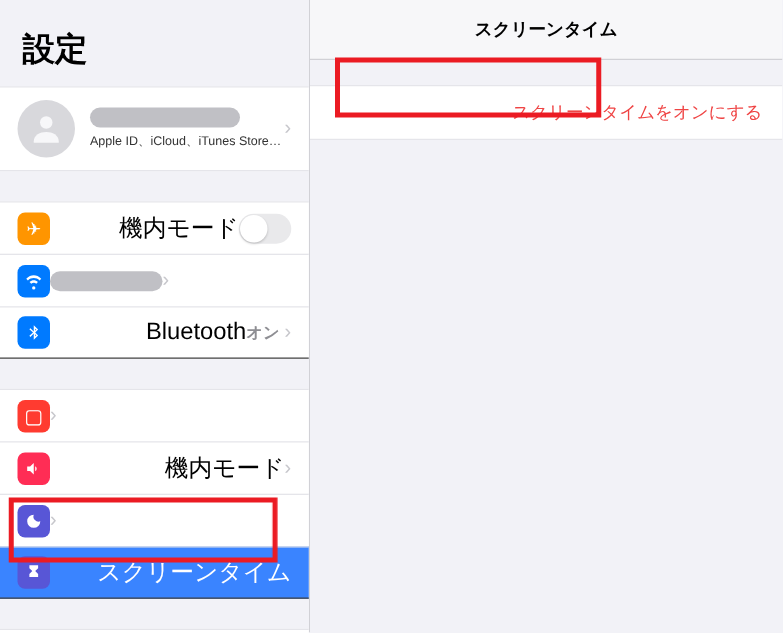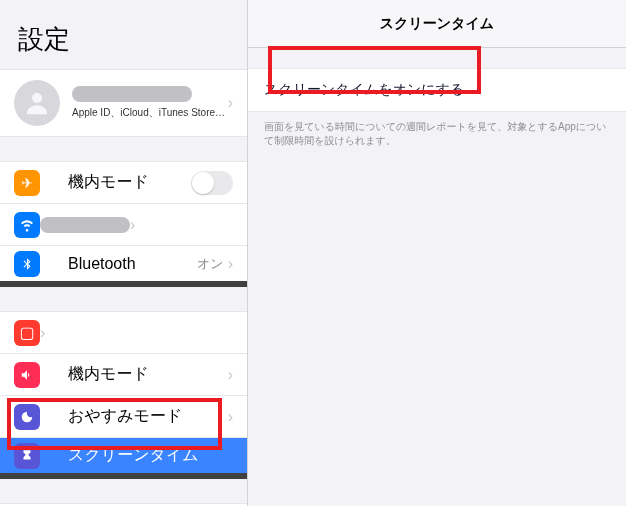--- a/index.html
+++ b/index.html
@@ -19,21 +19,21 @@
       position: relative;
     }
     .main {
       flex: 1;
       background: #f2f2f7;
       display: flex;
       flex-direction: column;
     }
     .settings-title {
       font-size: 26px;
-      font-weight: 400;
+      font-weight: 700;
       padding: 22px 18px 12px;
       color: #000;
     }
     .profile-row {
       background: #fff;
       display: flex;
       align-items: center;
       padding: 10px 14px;
       border-top: 1px solid #e5e5ea;
       border-bottom: 1px solid #e5e5ea;
@@ -72,44 +72,46 @@
     .group { margin-top: 24px; }
     .row {
       background: #fff;
       border-top: 1px solid #e5e5ea;
       display: flex;
       align-items: center;
       padding: 7px 14px;
       height: 42px;
       position: relative;
     }
-    .row:last-child { border-bottom: 6px solid #404040; }
+    .row:last-child { border-bottom: 1px solid #404040; }
     .row-icon {
       width: 26px;
       height: 26px;
       border-radius: 6px;
       display: flex;
       align-items: center;
       justify-content: center;
       flex-shrink: 0;
     }
     .row-label {
-      margin-left: 28px;
-      font-size: 16px;
+      margin-left: 12px;
+      font-size: 19px;
       color: #000;
       flex: 1;
+      text-align: right;
     }
     .row.selected {
       background: #3a84ff;
     }
     .row.selected .row-label { color: #fff; }
     .row-value {
       font-size: 13px;
       color: #8e8e93;
       margin-right: 4px;
+      font-weight: bold;
     }
     .toggle {
       width: 42px;
       height: 24px;
       background: #e9e9eb;
       border-radius: 12px;
       position: relative;
     }
     .toggle::after {
       content: "";
@@ -137,22 +139,23 @@
       background: #f7f7f9;
     }
     .main-content { padding: 20px 0 0; }
     .action-row {
       background: #fff;
       border-top: 1px solid #e5e5ea;
       border-bottom: 1px solid #e5e5ea;
       padding: 12px 16px;
     }
     .action-link {
-      color: #0f172a;
+      color: #ef4444;
       font-size: 14px;
+      text-align: right;
     }
     .footer-text {
       font-size: 10px;
       color: #8e8e93;
       padding: 8px 16px;
       line-height: 1.4;
     }
     .highlight-red {
       position: absolute;
       border: 4px solid #eb1b23;
@@ -234,21 +237,20 @@
       </div>
       <div class="row-label">機内モード</div>
       <div class="chev">›</div>
     </div>
     <div class="row">
       <div class="row-icon ic-dnd">
         <svg width="14" height="14" viewBox="0 0 24 24" fill="#fff">
             <path d="M12 3a9 9 0 109 9 7 7 0 01-9-9z"></path>
           </svg>
       </div>
-      <div class="row-label">おやすみモード</div>
       <div class="chev">›</div>
     </div>
     <div class="row selected">
       <div class="row-icon ic-screen">
         <svg width="14" height="14" viewBox="0 0 24 24" fill="#fff">
             <path d="M6 2h12v4l-4 4 4 4v4H6v-4l4-4-4-4V2z"></path>
           </svg>
       </div>
       <div class="row-label">スクリーンタイム</div>
     </div>
@@ -262,18 +264,17 @@
     </div>
   </div>
 </div>
 
 <div class="main">
   <div class="main-title">スクリーンタイム</div>
   <div class="main-content">
     <div class="action-row">
       <div class="action-link">スクリーンタイムをオンにする</div>
     </div>
-    <div class="footer-text">画面を見ている時間についての週間レポートを見て、対象とするAppについて制限時間を設けられます。</div>
   </div>
 </div>
 
 <div class="highlight-red hl1"></div>
 <div class="highlight-red hl2"></div>
 
 </body></html>

